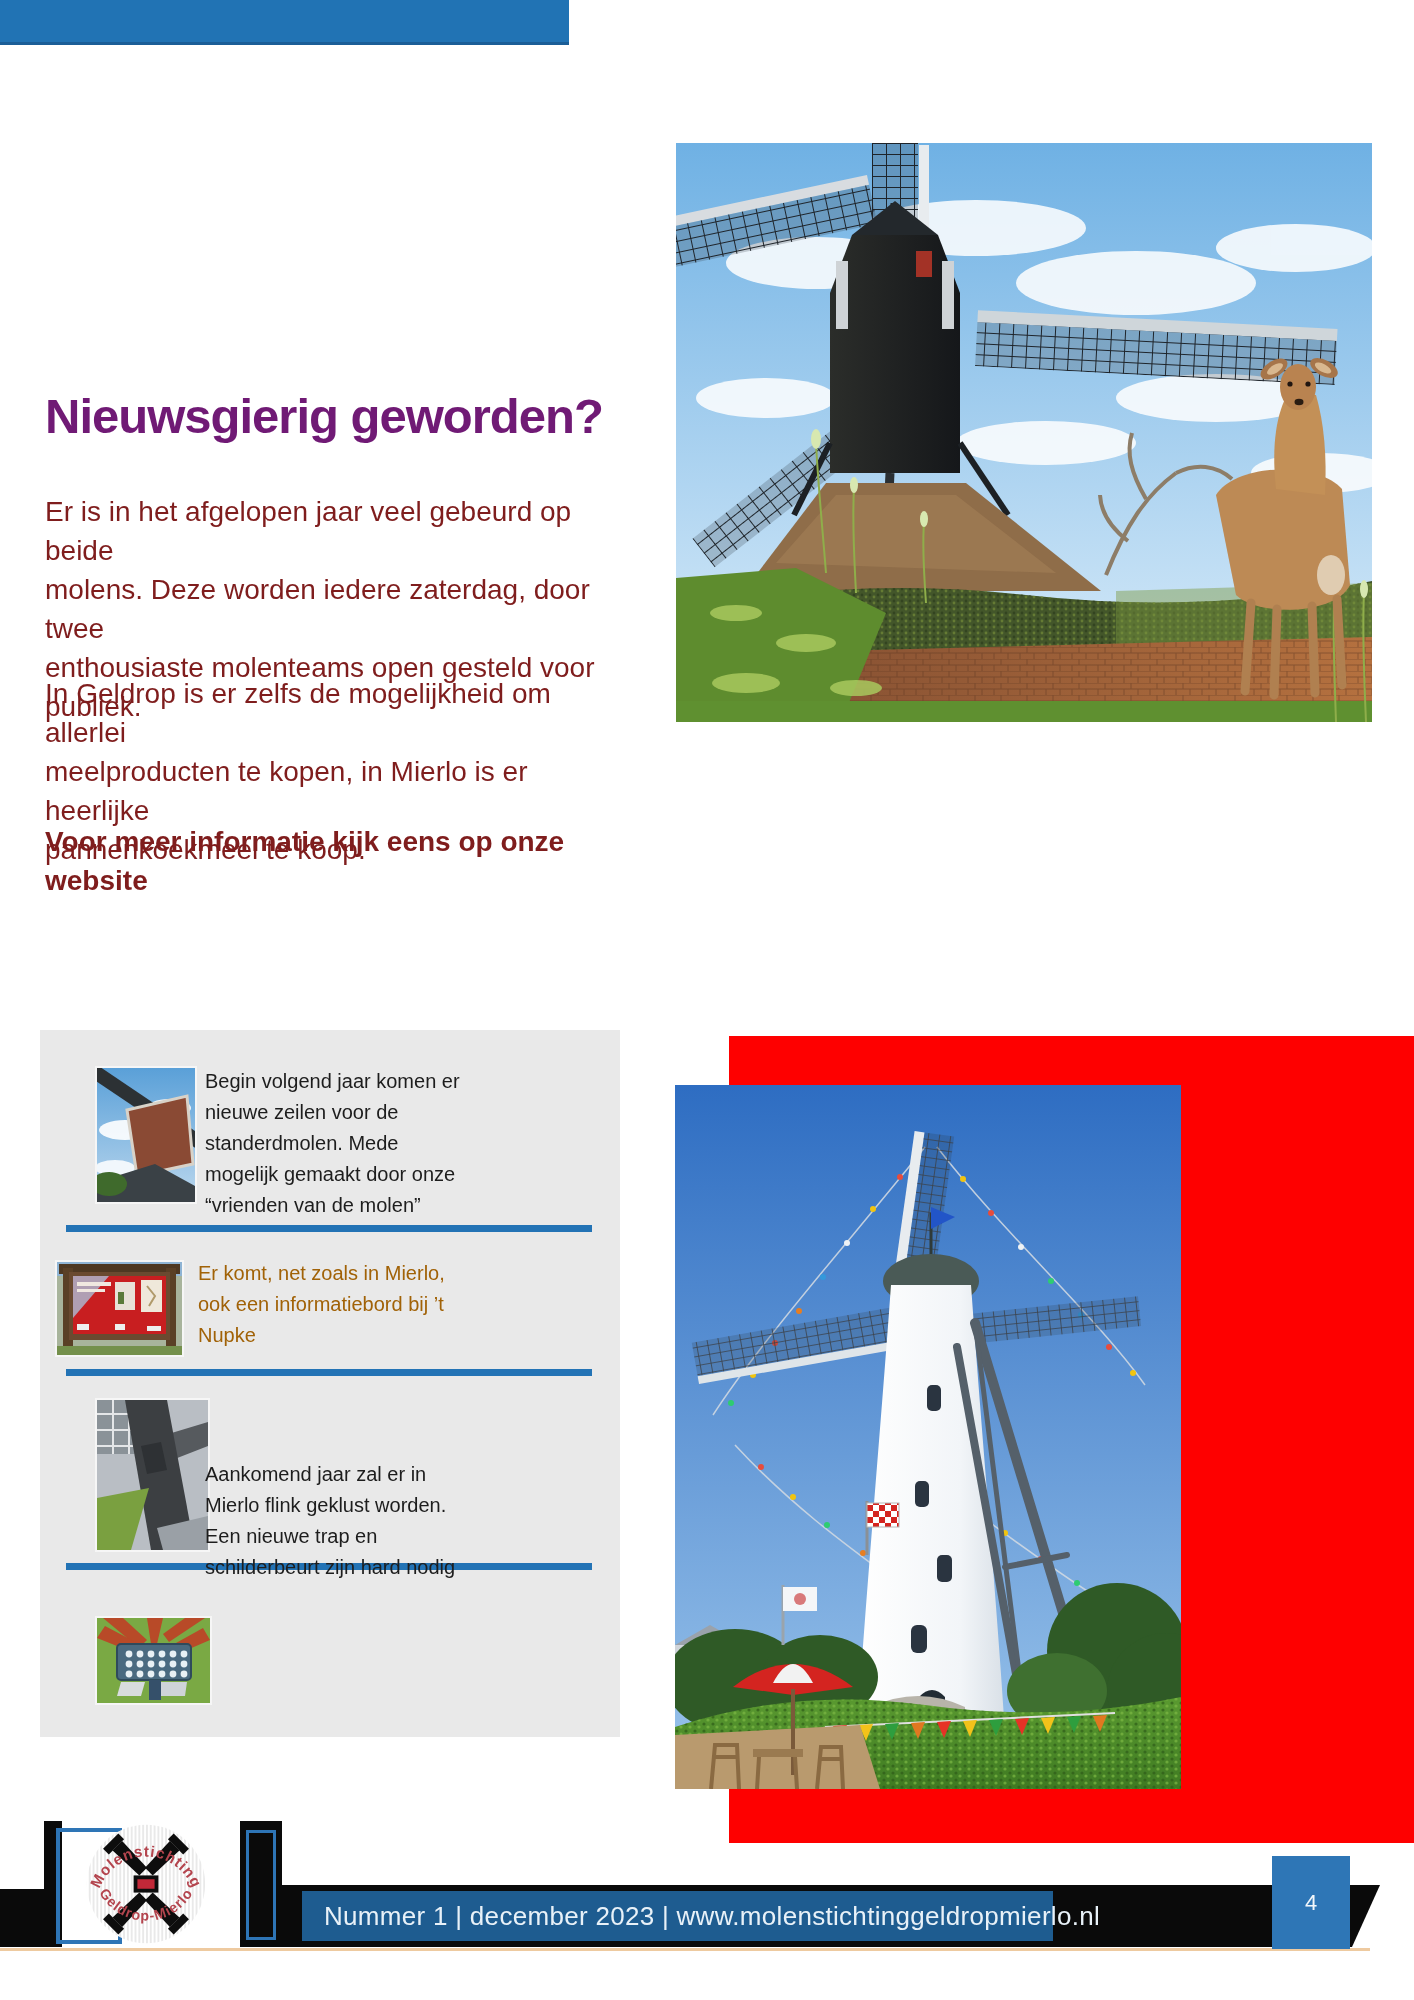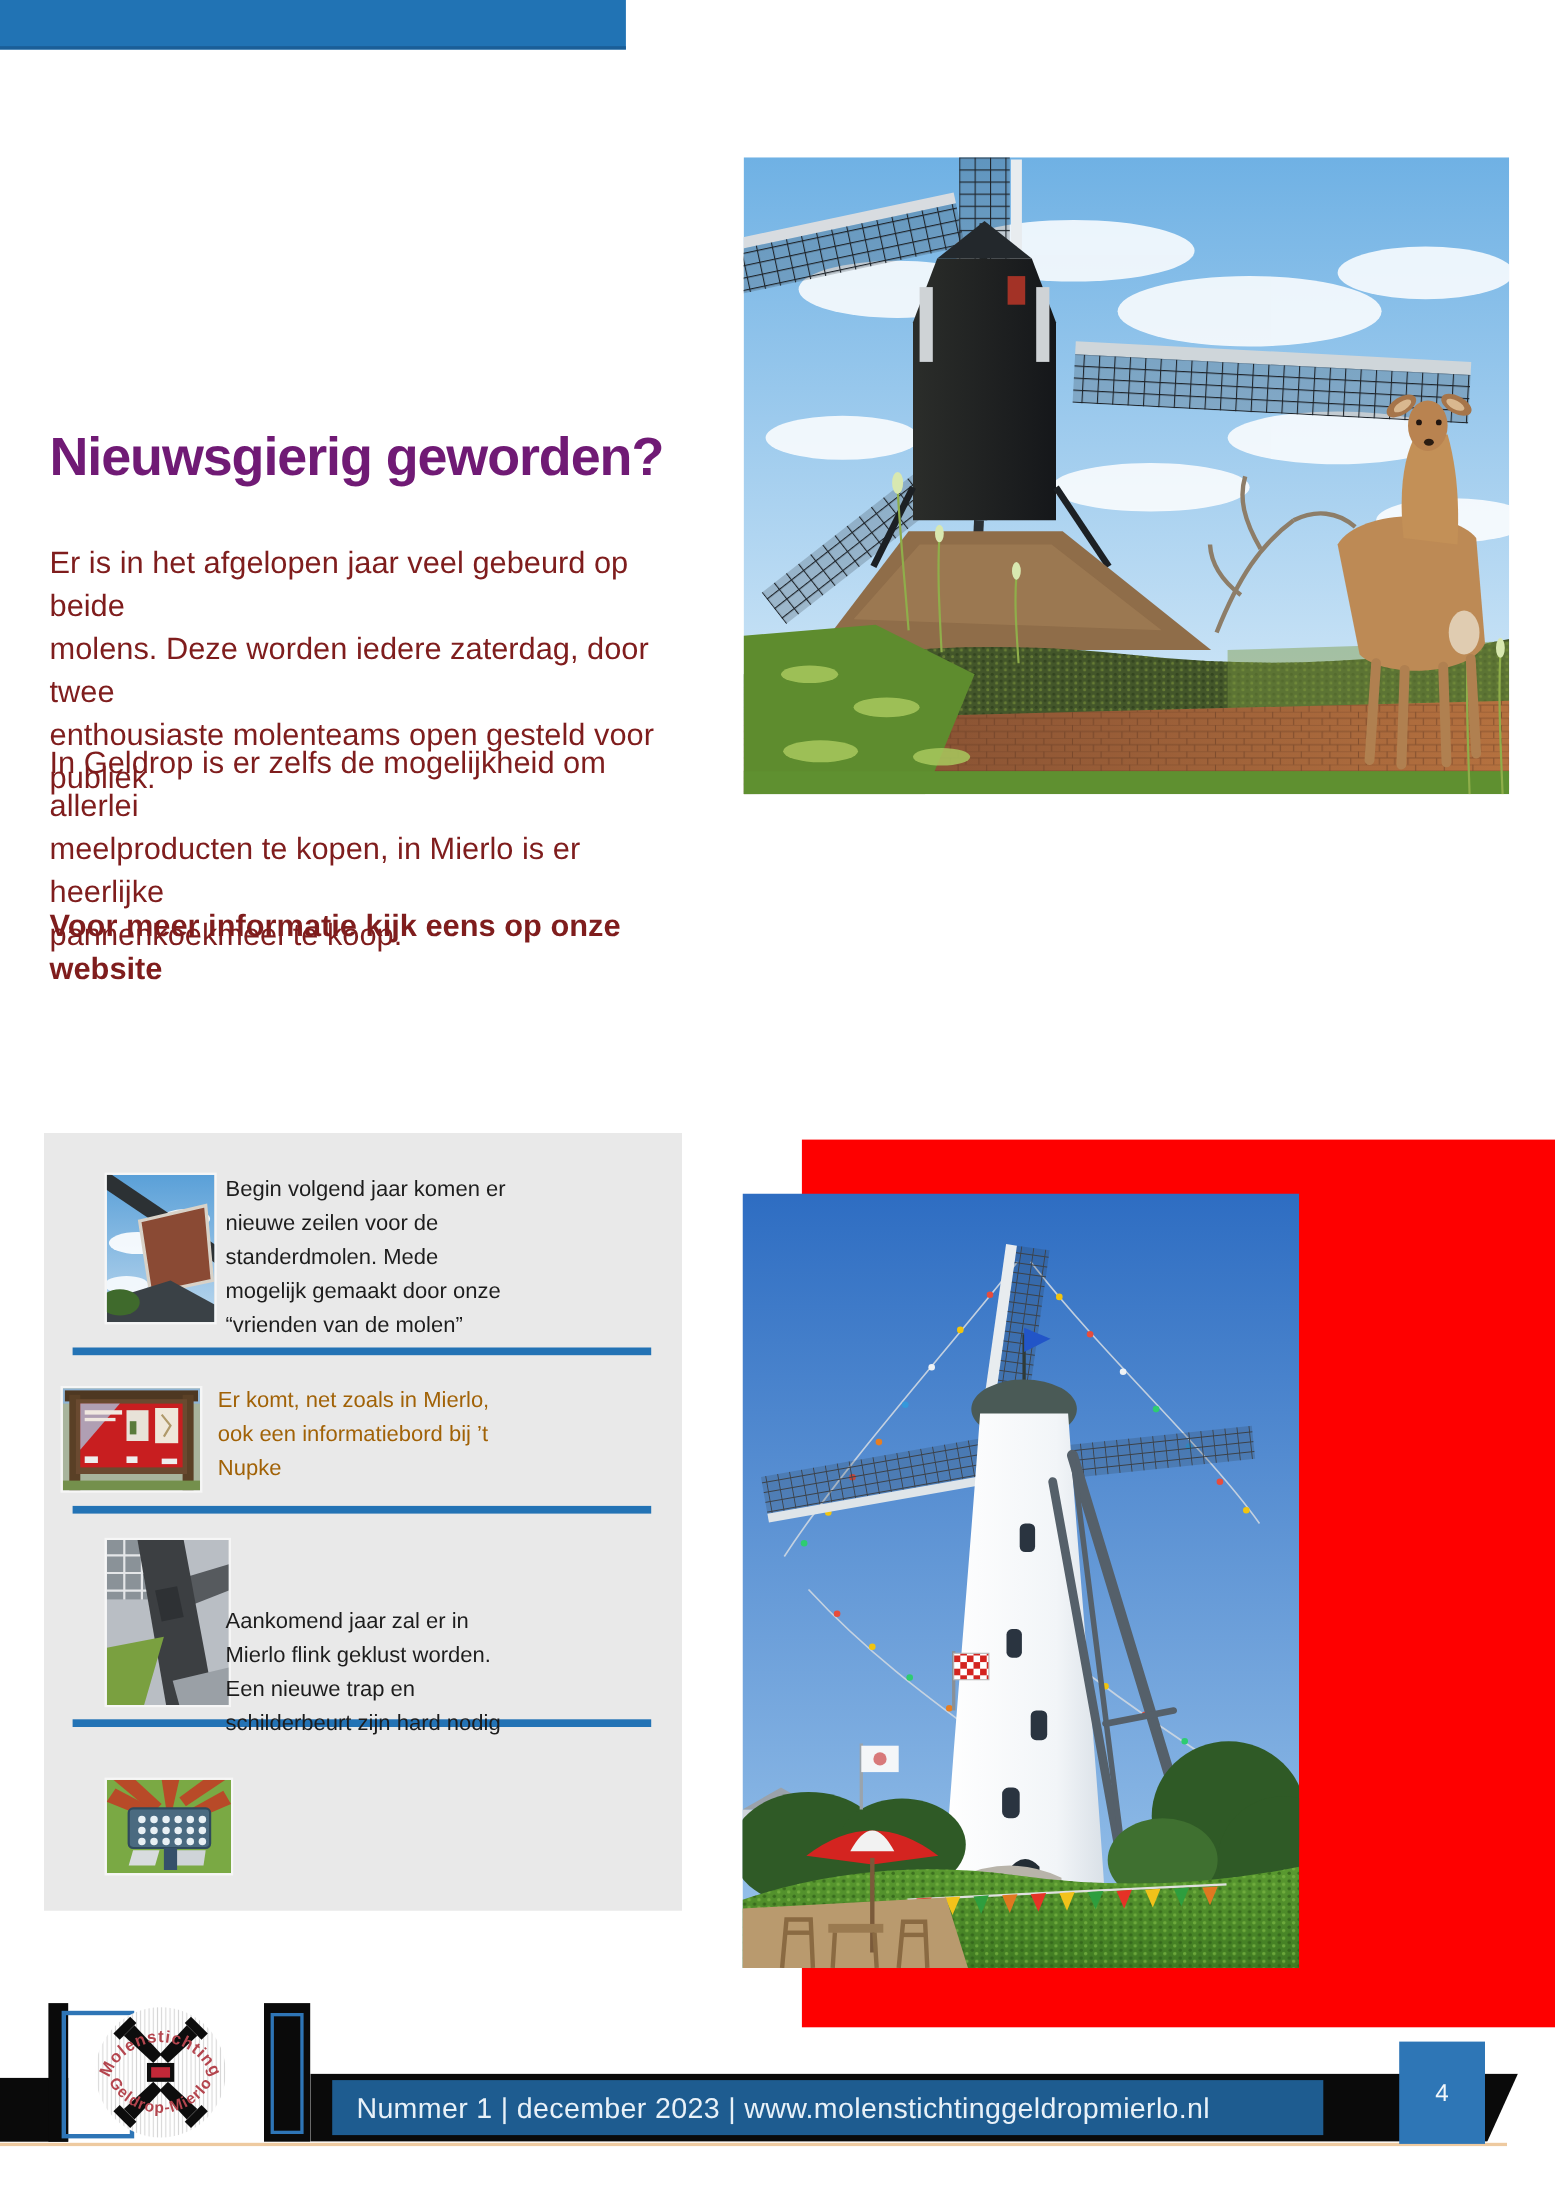--- a/index.html
+++ b/index.html
@@ -37,21 +37,21 @@
   
   .blk{background:#0a0a0a;}
   .fd-a{left:0;top:1889px;width:62px;height:58px;}
   .fd-b{left:44px;top:1821px;width:18px;height:126px;}
   .fd-bluebox{left:56px;top:1828px;width:58px;height:108px;border:4px solid #2e75b6;}
   .fd-c{left:240px;top:1821px;width:42px;height:126px;}
   .fd-c-inner{left:246px;top:1830px;width:24px;height:104px;border:3px solid #2e75b6;}
   .logo{left:84px;top:1822px;width:124px;height:124px;}
   .footbar{left:282px;top:1885px;width:1098px;height:62px;background:#0a0a0a;
            clip-path:polygon(0 0,100% 0,calc(100% - 28px) 100%,0 100%);}
-  .footblue{left:302px;top:1891px;width:901px;height:50px;background:#1e5c90;display:flex;align-items:center;}
+  .footblue{left:302px;top:1891px;width:751px;height:50px;background:#1e5c90;display:flex;align-items:center;}
   .footblue span{margin-left:22px;font-size:26px;color:#e8f1f8;letter-spacing:.3px;white-space:nowrap;}
   .tanline{left:0;top:1948px;width:1370px;height:3px;background:#eecaa0;}
   .pagenum{left:1272px;top:1856px;width:78px;height:93px;background:#2e76b6;display:flex;align-items:center;justify-content:center;
            color:#f2f7fb;font-size:22px;}
 </style>
 </head>
 <body>
 
 <div class="page">
 

